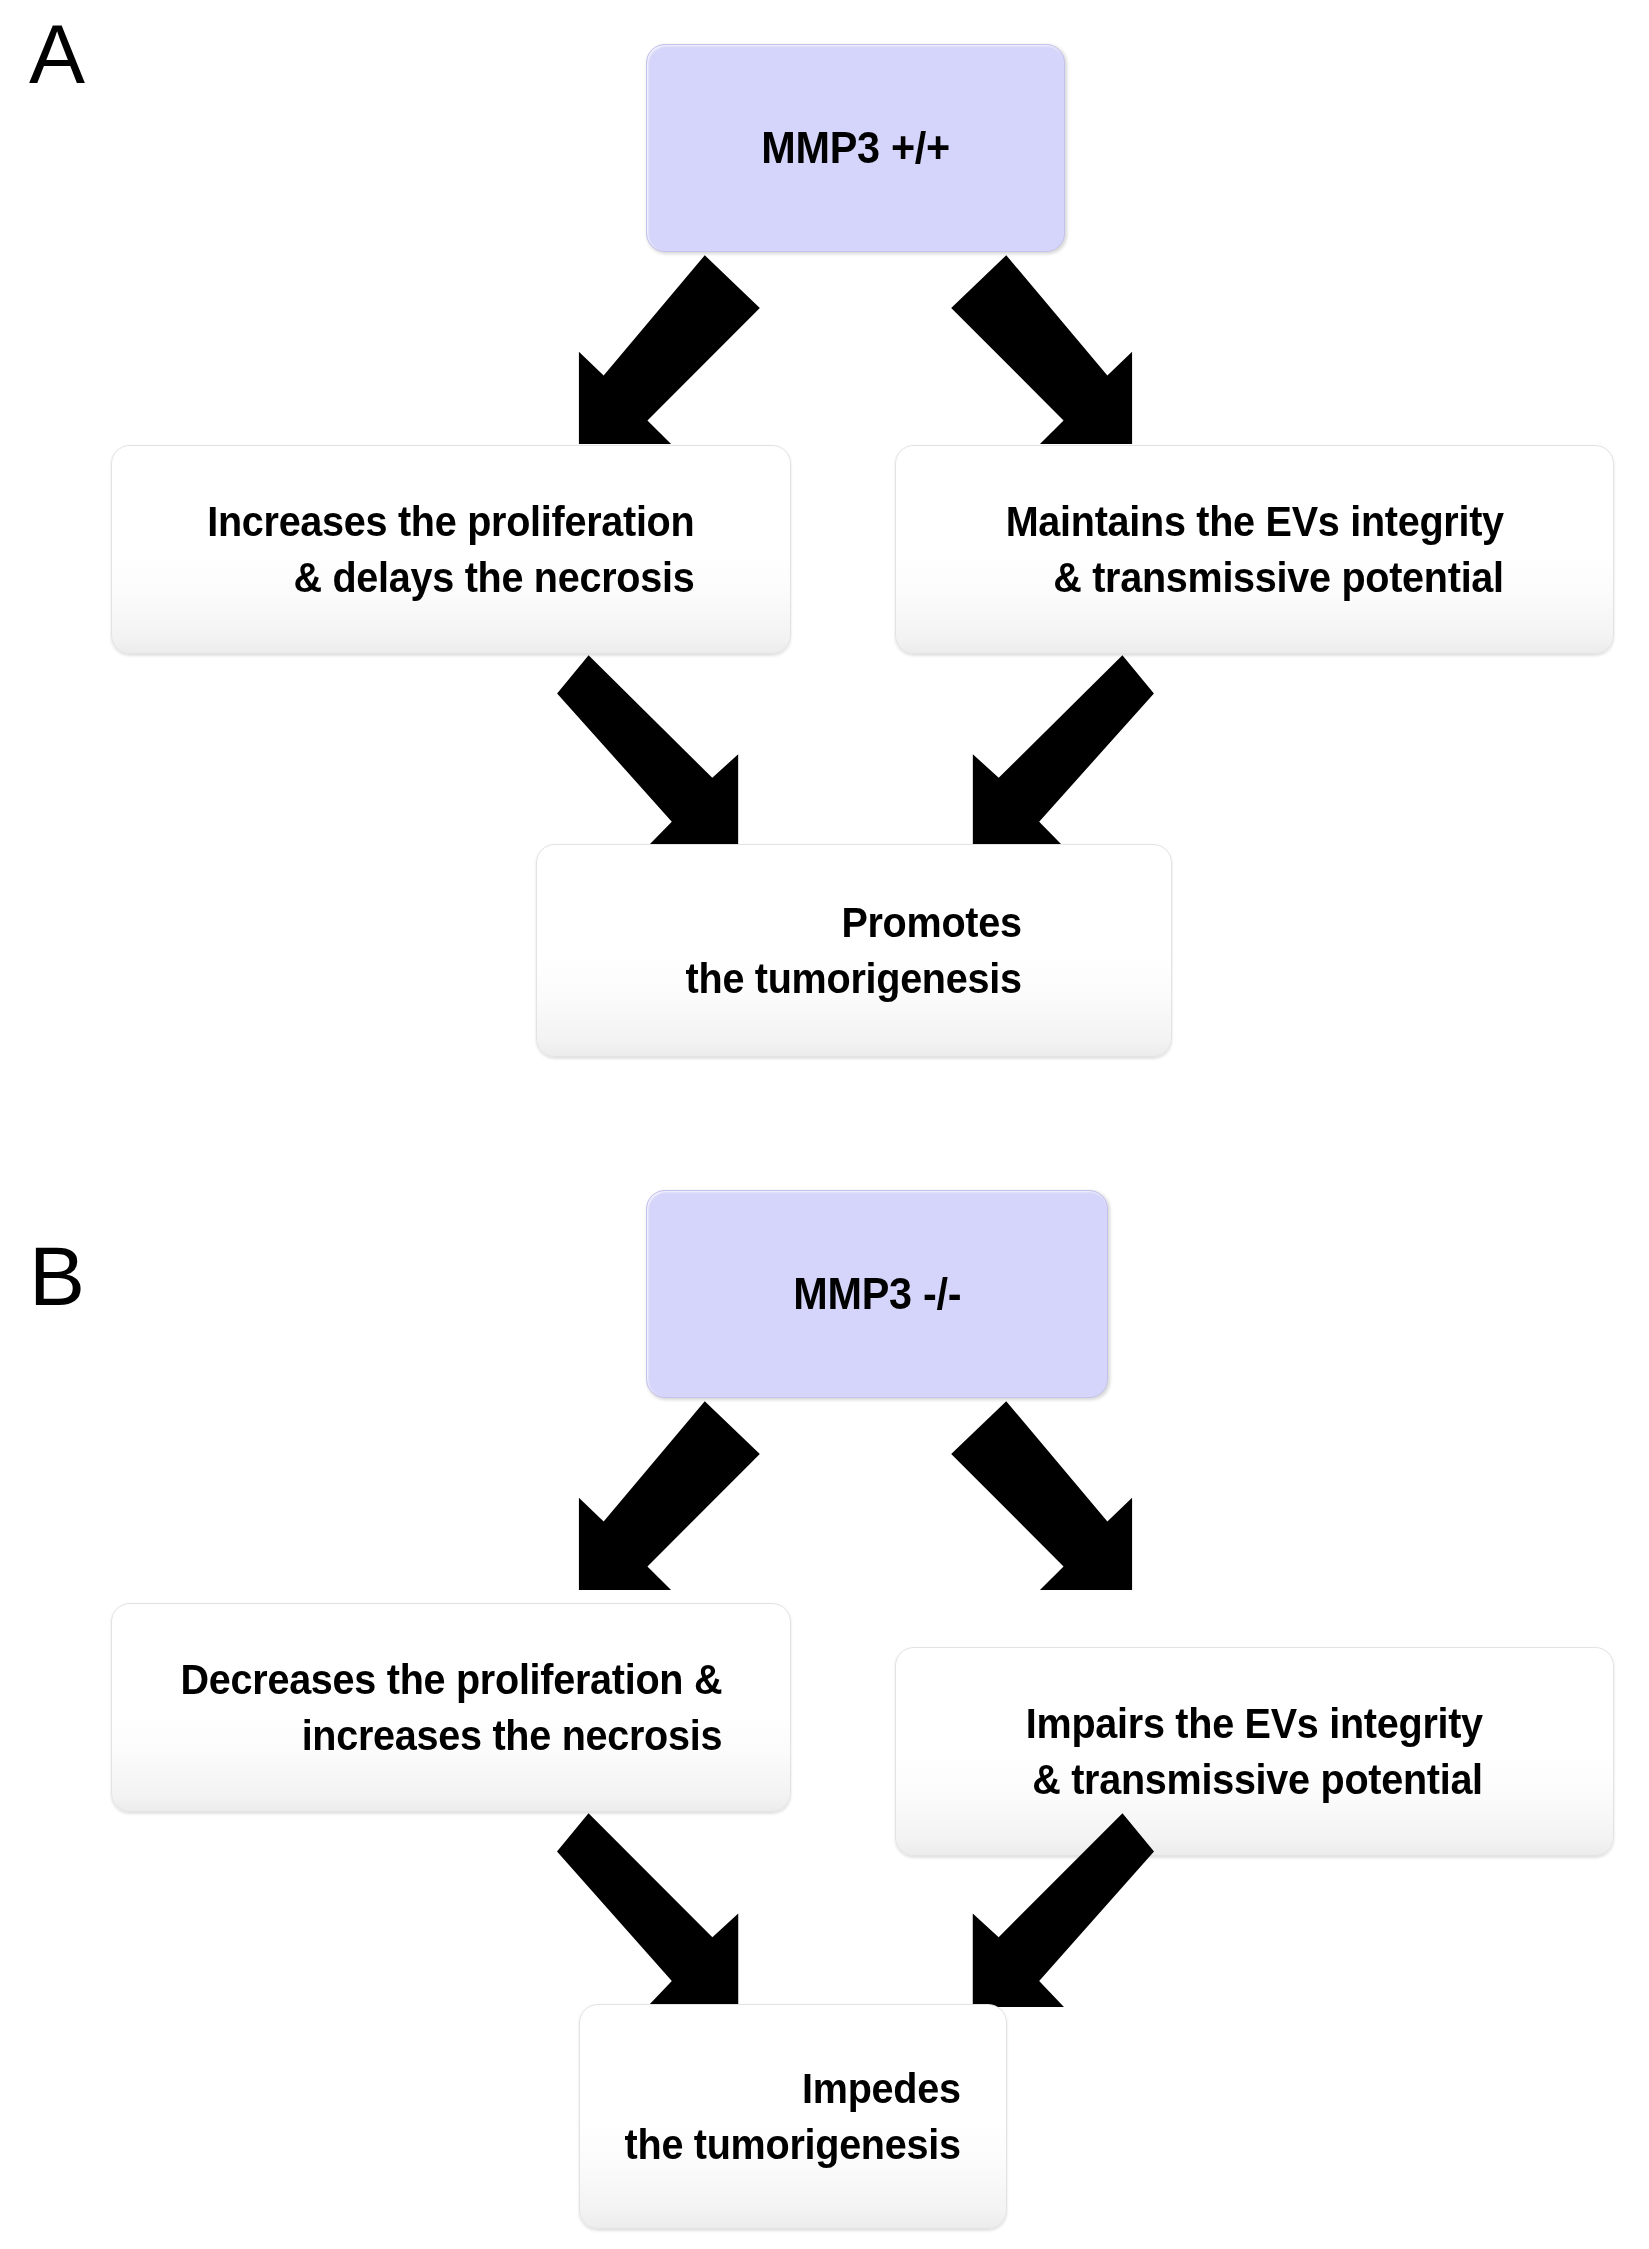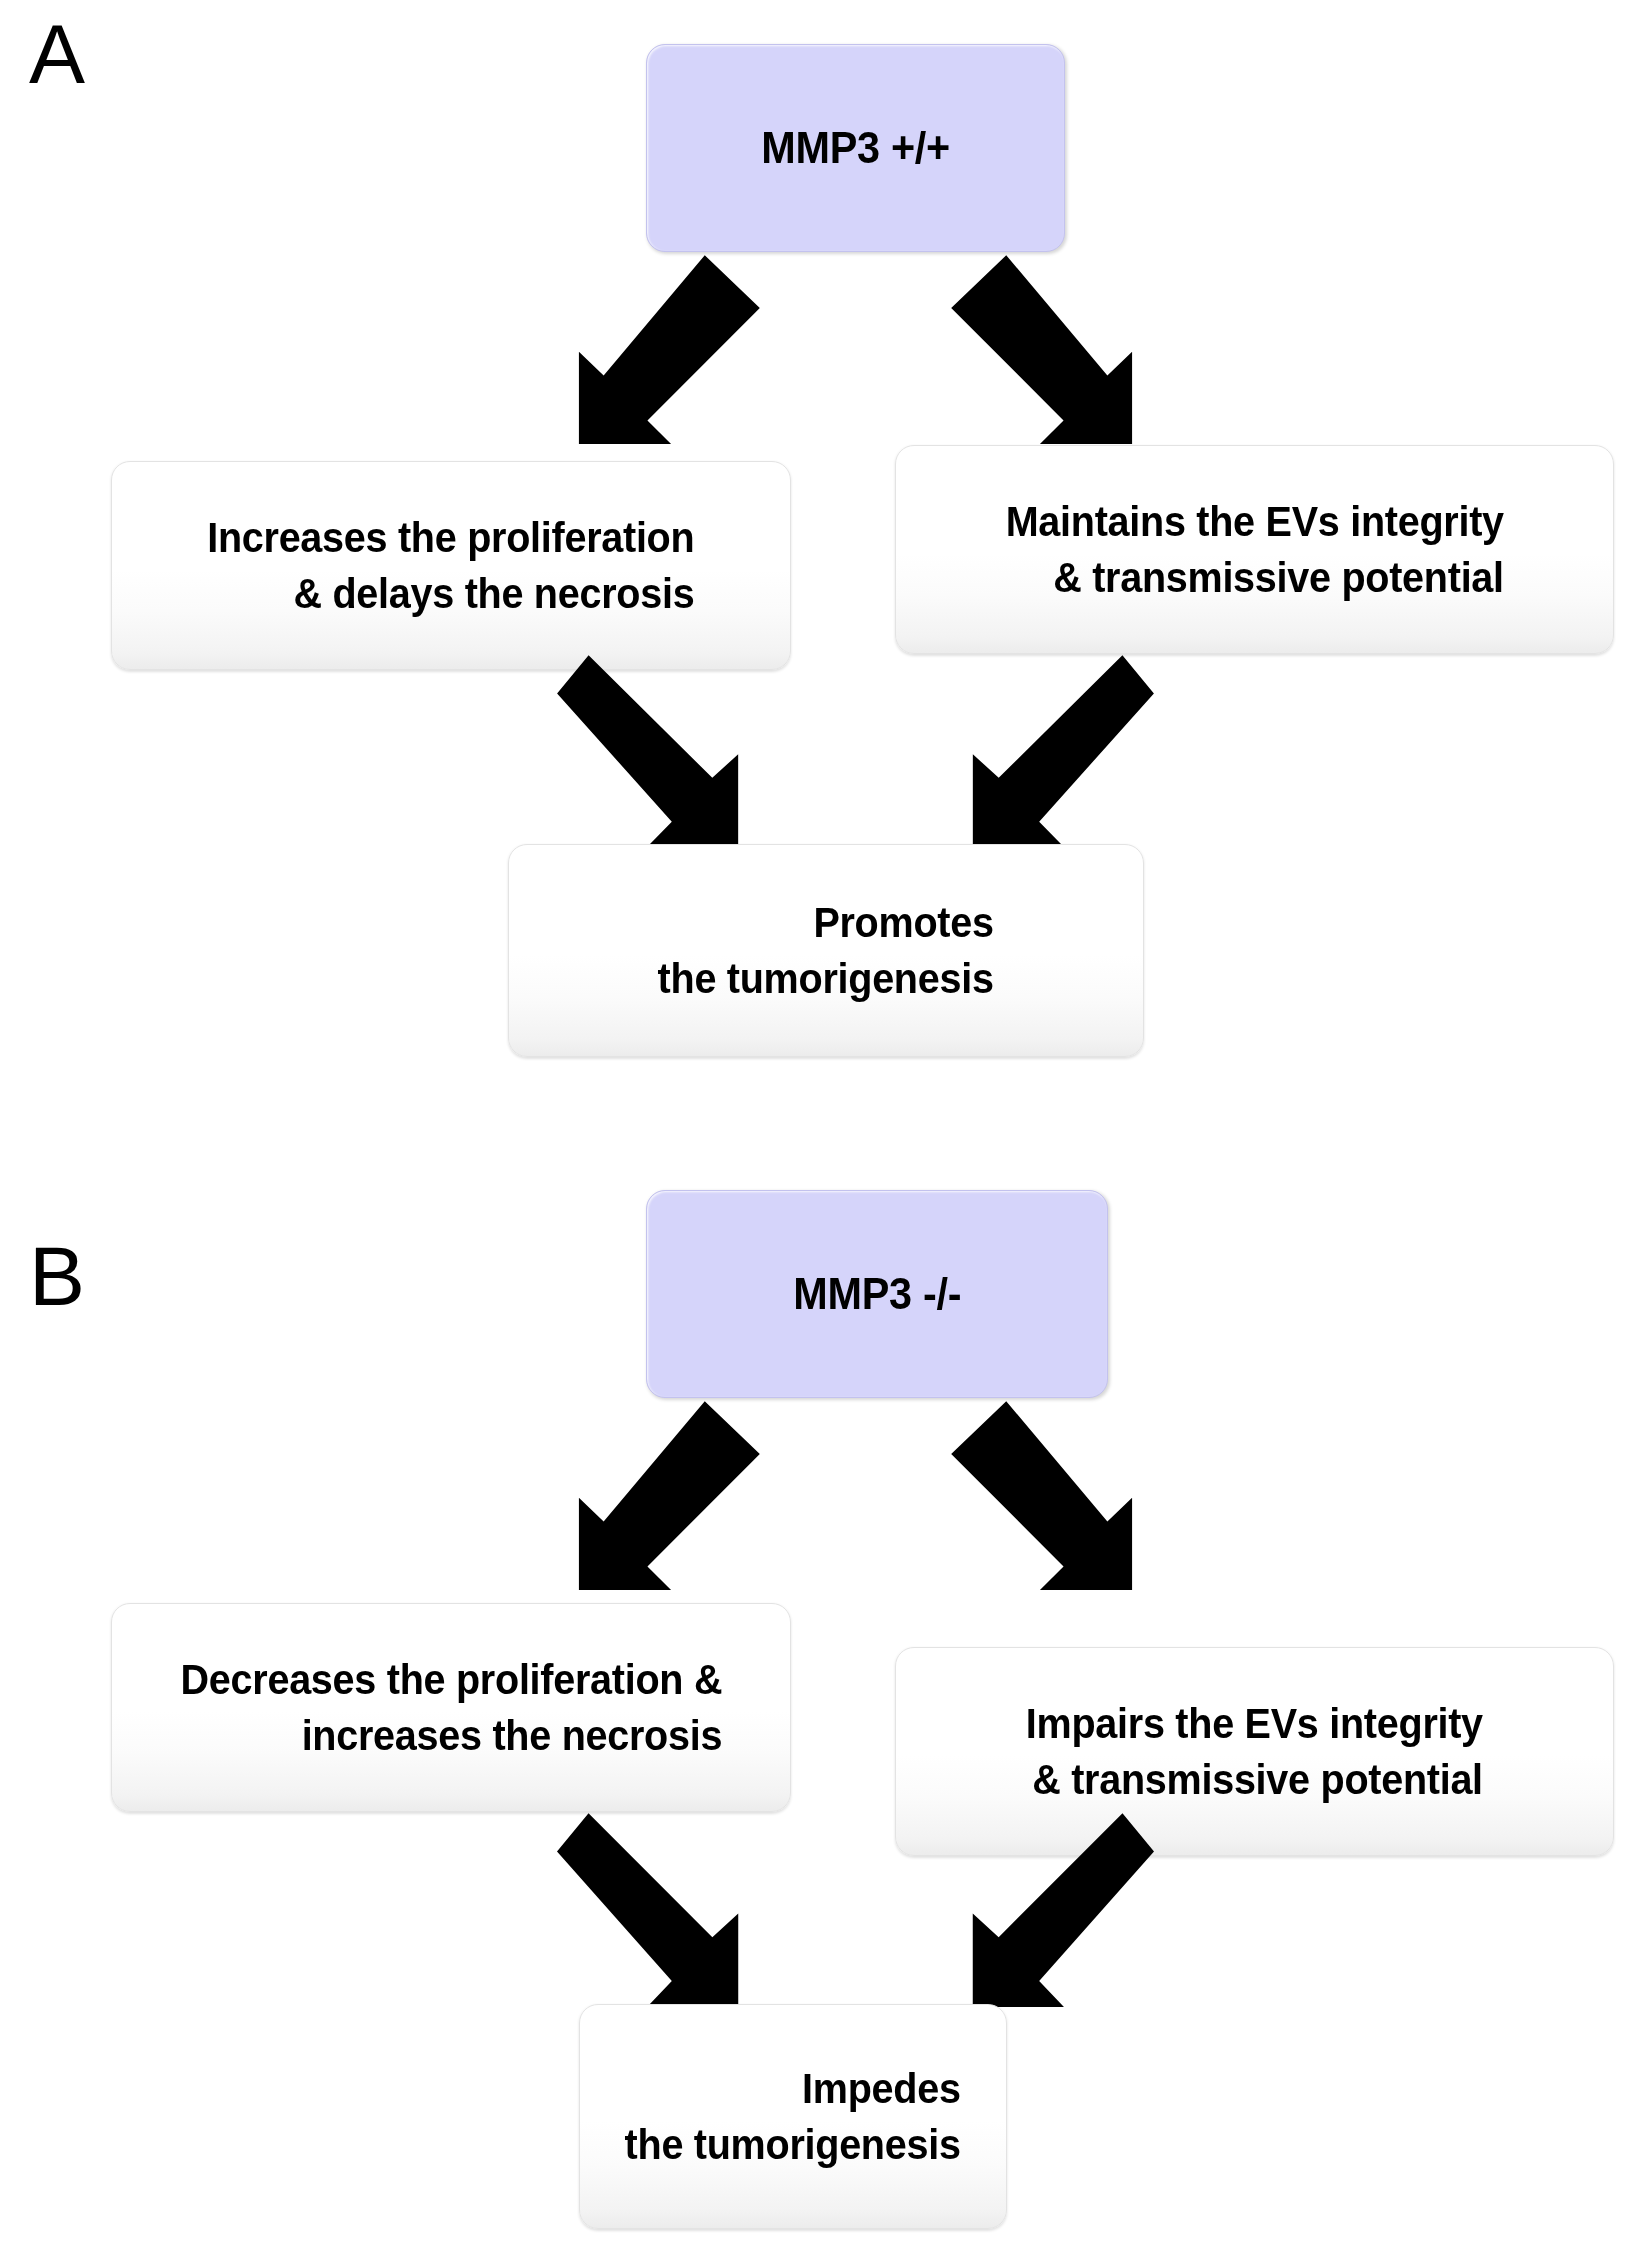--- a/index.html
+++ b/index.html
@@ -79,23 +79,23 @@
 
   
   .arrow {
     position: absolute;
     pointer-events: none;
   }
   .arrow svg { display: block; overflow: visible; }
 
   
   #a-source   { left: 646px; top: 44px;   width: 419px;  height: 208px; }
-  #a-left     { left: 111px;  top: 445px;  width: 680px; height: 209px; margin-top: 16px; }
+  #a-left     { left: 111px;  top: 445px;  width: 680px; height: 209px; }
   #a-right    { left: 895px; top: 445px;  width: 719px; height: 209px; }
-  #a-bottom   { left: 508px;  top: 844px; width: 636px; height: 213px; }
+  #a-bottom   { left: 536px;  top: 844px; width: 636px; height: 213px; }
 
   
   #b-source   { left: 646px; top: 1190px; width: 462px;  height: 208px; }
   #b-left     { left: 111px;  top: 1603px; width: 680px; height: 209px; }
   #b-right    { left: 895px; top: 1603px; width: 719px; height: 209px; margin-top: 44px; }
   #b-bottom   { left: 579px; top: 2004px; width: 428px;  height: 225px; }
 </style>
 </head>
 <body>
 

